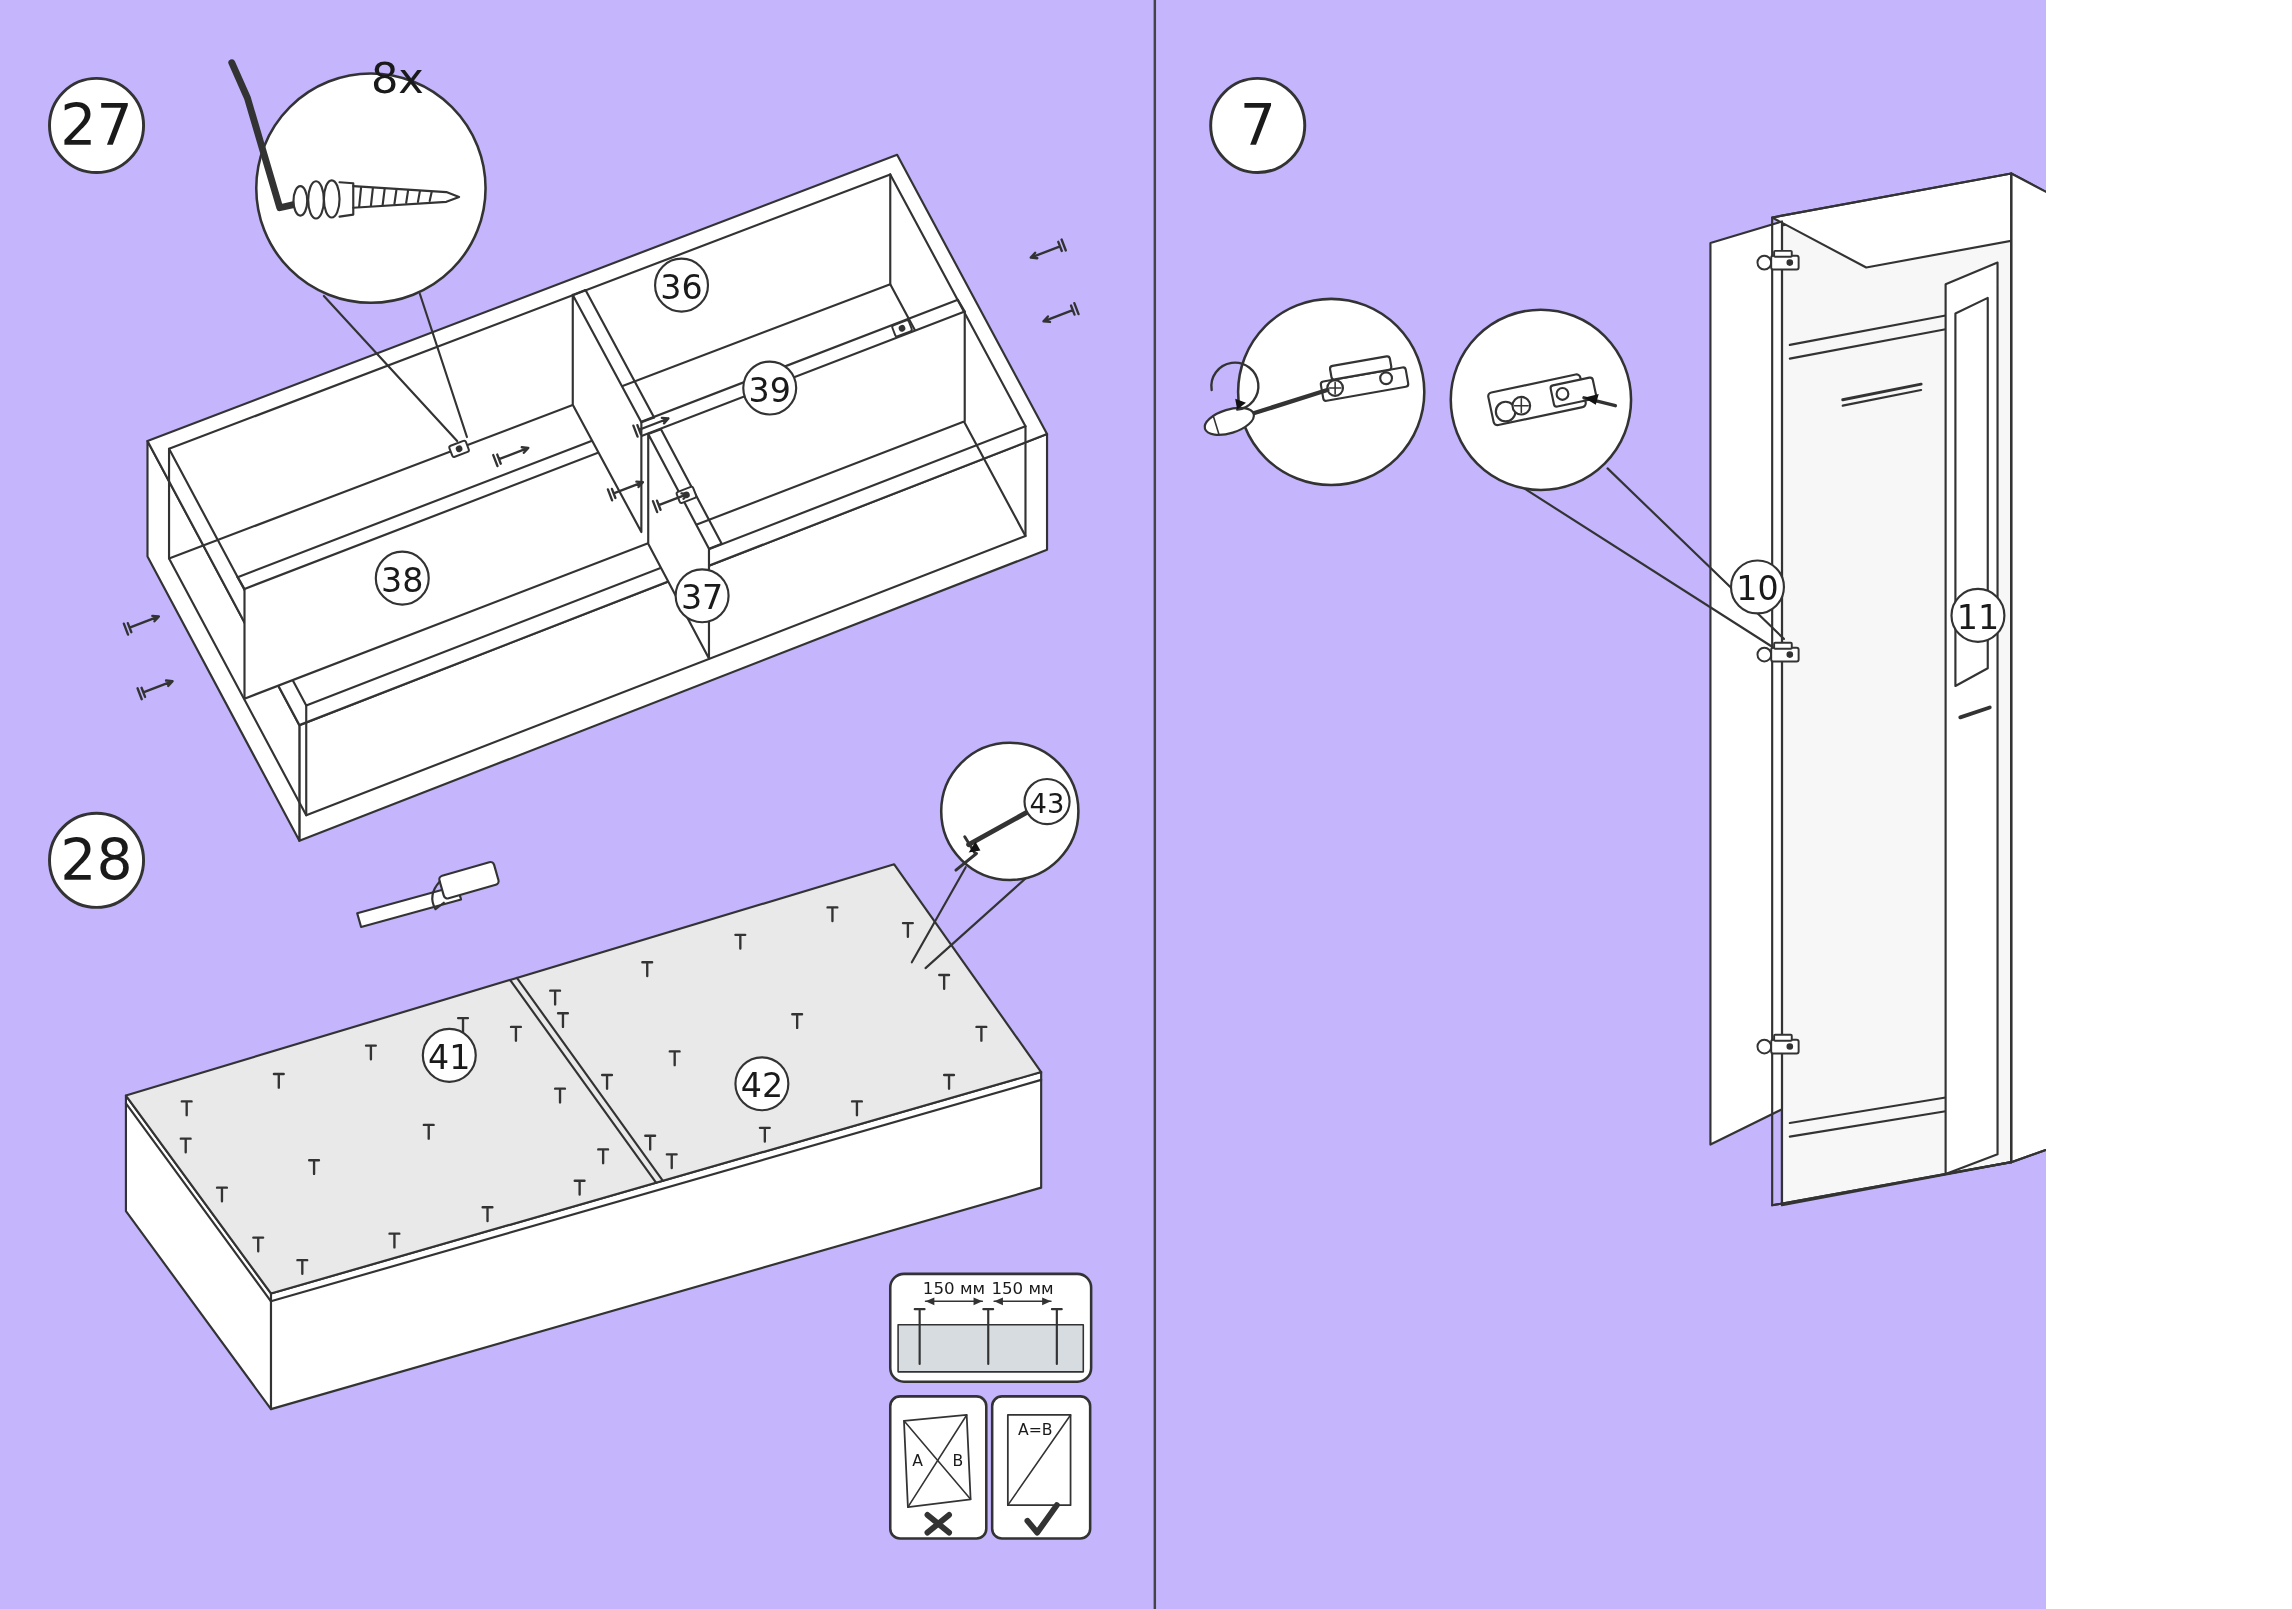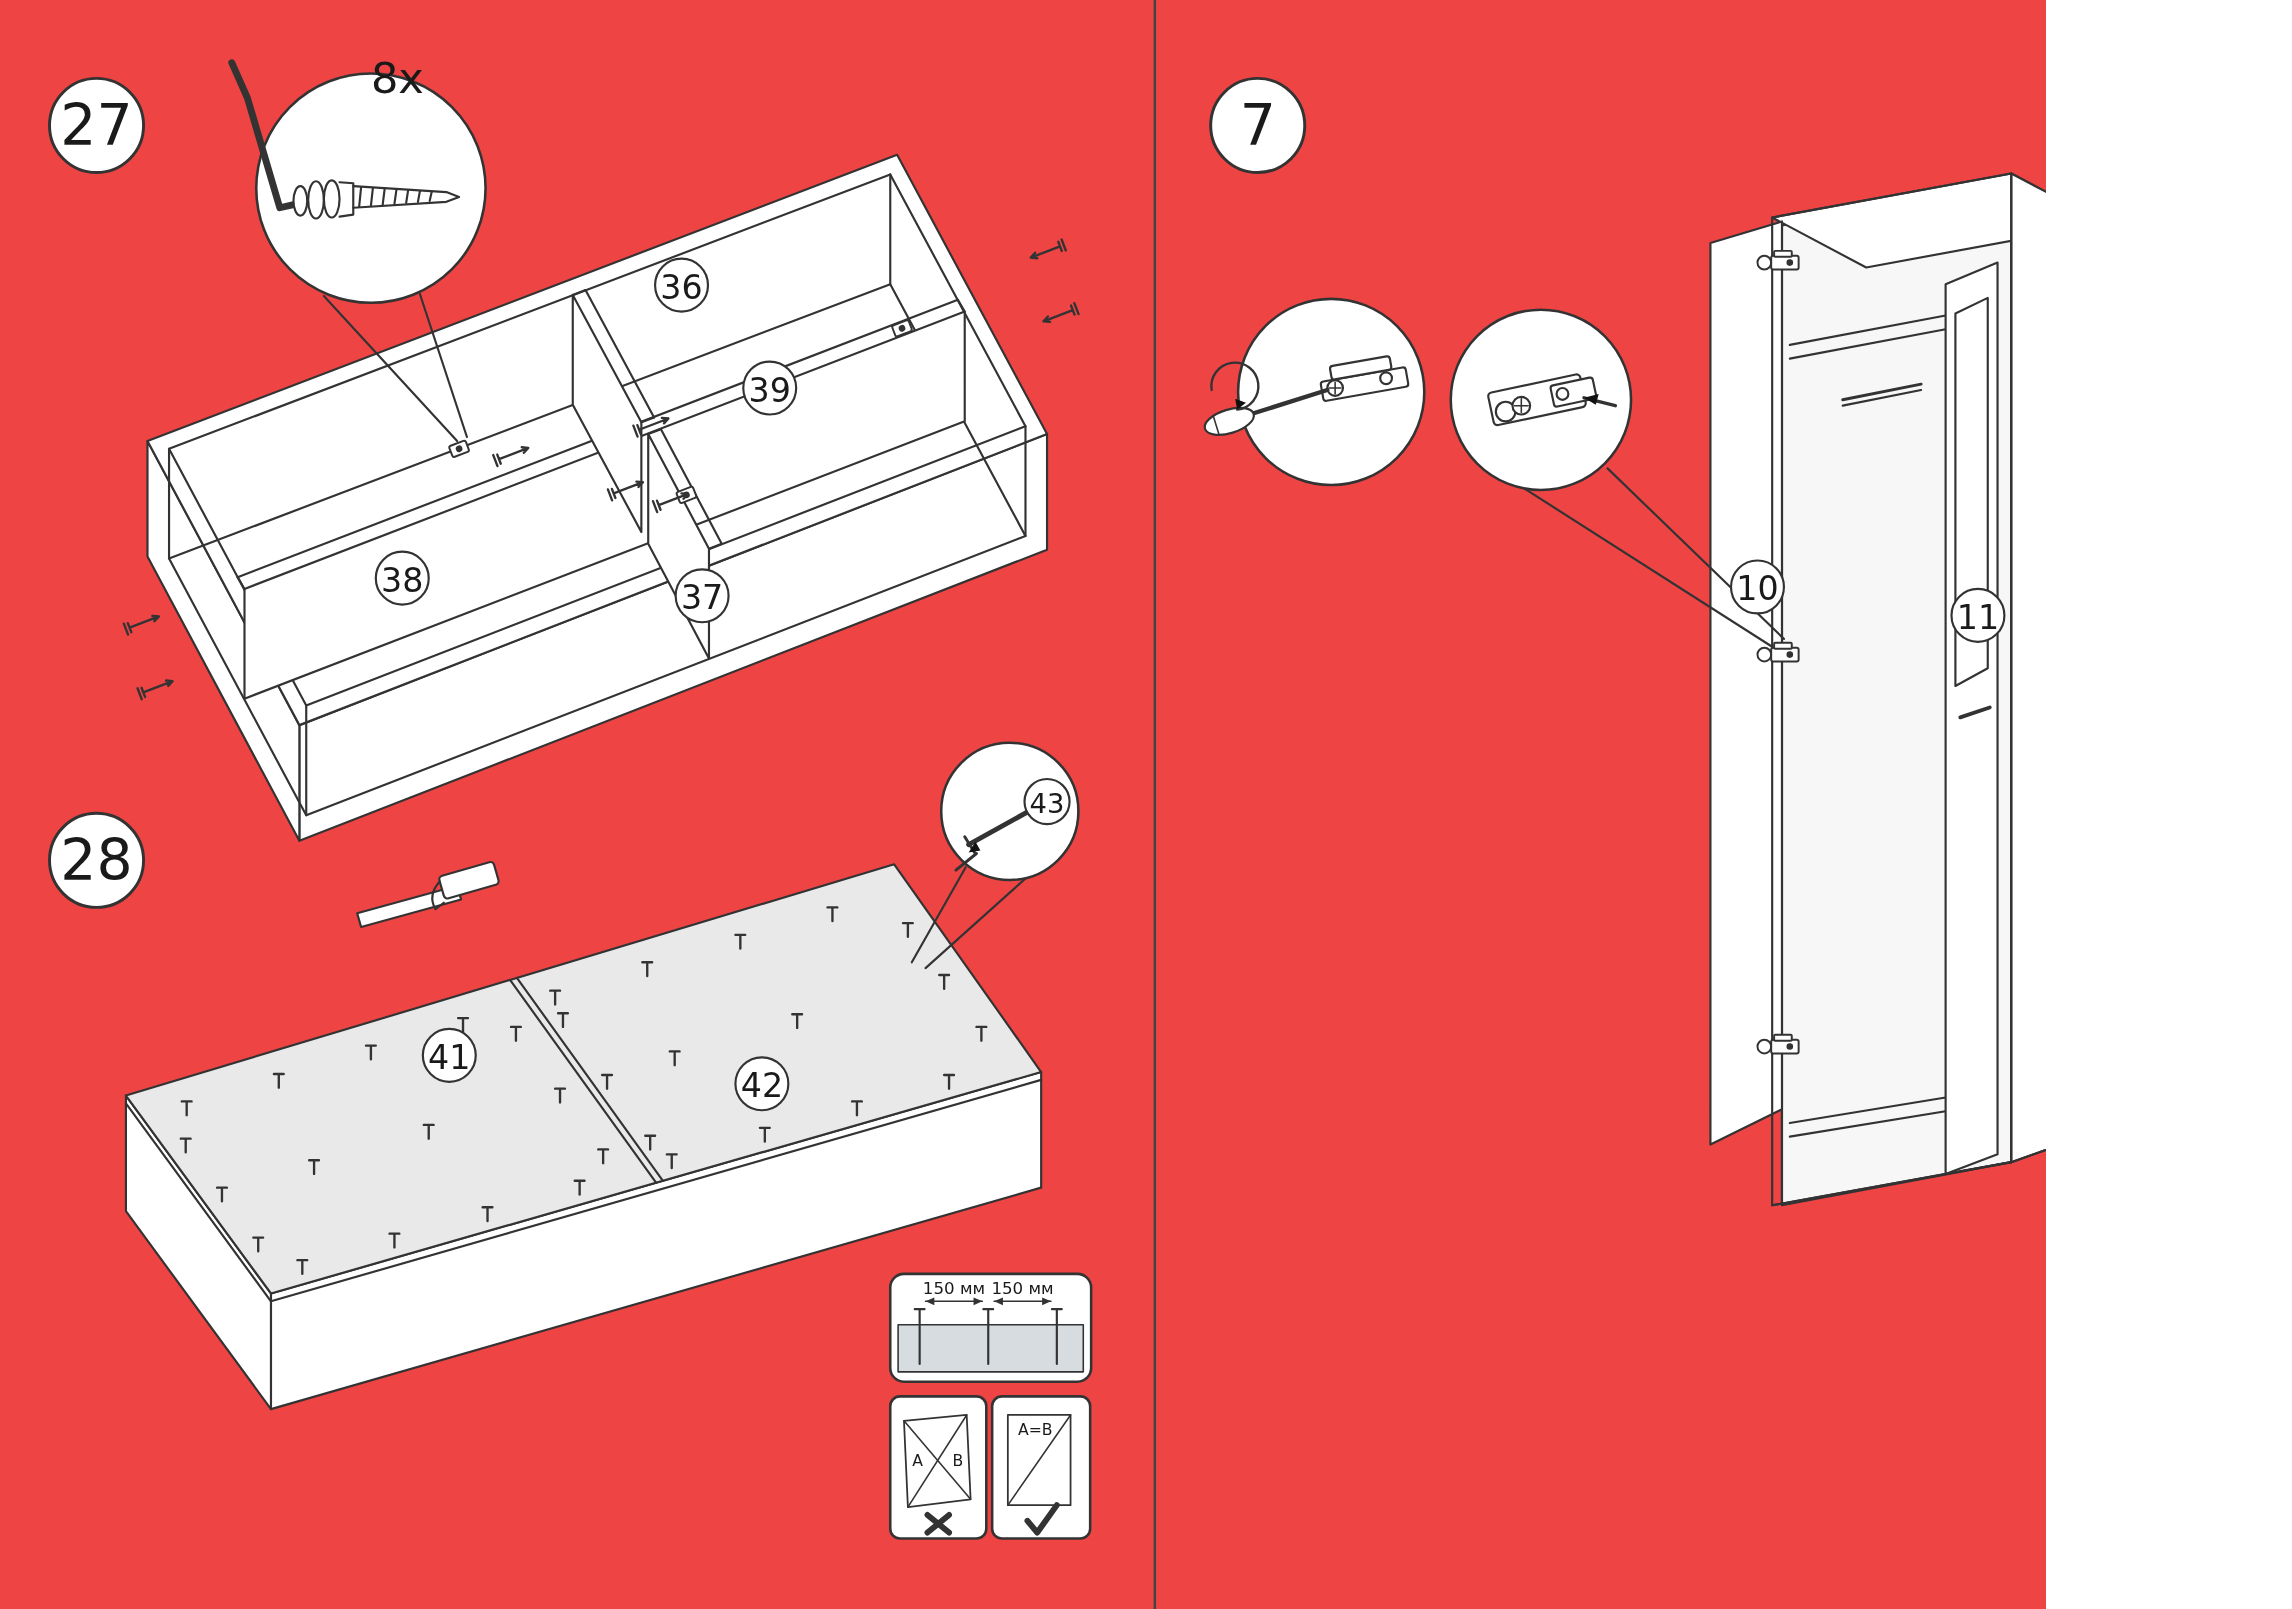--- a/index.html
+++ b/index.html
@@ -1,16 +1,16 @@
 <!DOCTYPE html>
 <html><head>
 <meta charset="utf-8">
 <style>
   html,body{margin:0;padding:0;background:#ffffff}
-  .page{position:relative;width:2046px;height:1609px;background:#ef4444;overflow:hidden;
+  .page{position:relative;width:2046px;height:1609px;background:#c4b5fd;overflow:hidden;
         font-family:"DejaVu Sans","Liberation Sans",sans-serif}
   svg{display:block}
   svg text{font-family:"DejaVu Sans","Liberation Sans",sans-serif;fill:#1a1a1a;stroke:none}
   .badge-text{font-size:58px}
   .small-badge-text{font-size:34px}
   .tiny-badge-text{font-size:28px}
   .qty-text{font-size:44px}
   .dim-text{font-size:17px}
   .check-text{font-size:16px}
 </style>

